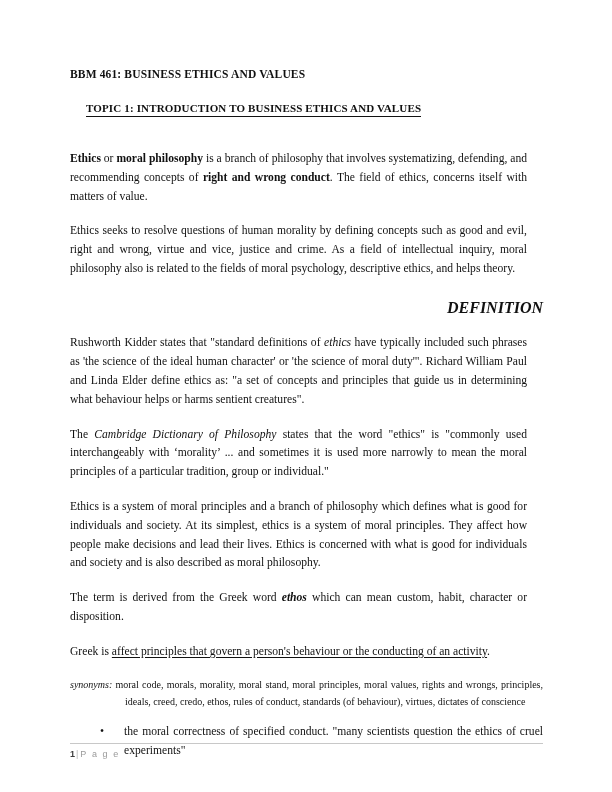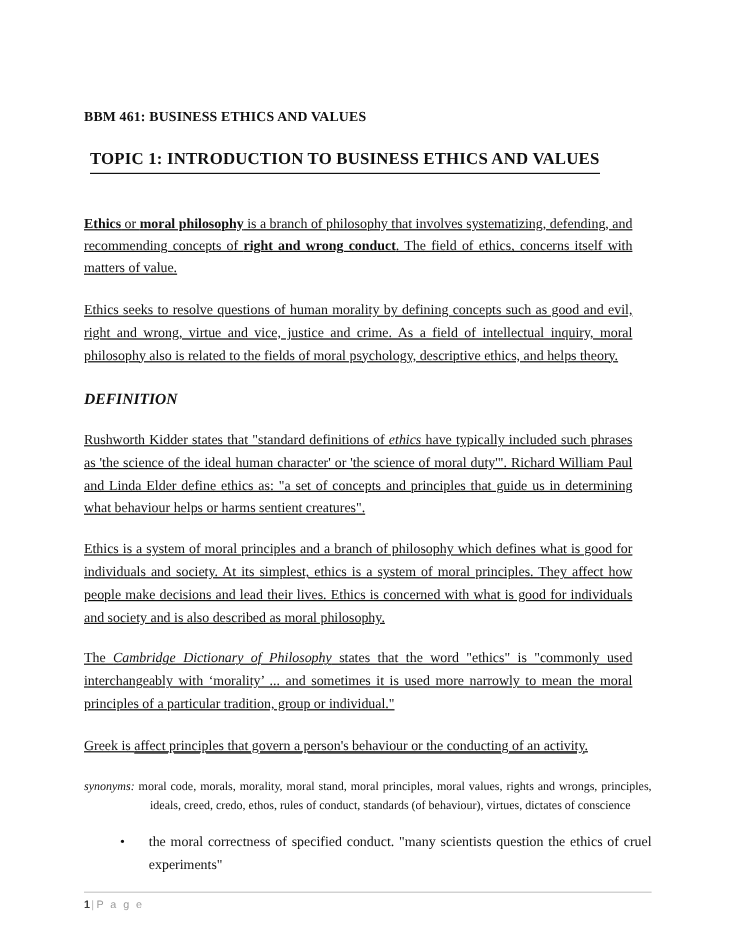--- a/index.html
+++ b/index.html
@@ -12,55 +12,55 @@
     height: 792px;
     font-family: "Liberation Serif", "DejaVu Serif", serif;
     color: #111111;
     -webkit-font-smoothing: antialiased;
   }
   .page {
     position: relative;
     width: 612px;
     height: 792px;
     box-sizing: border-box;
-    padding: 84px 69px 0 70px;
+    padding: 60px 69px 0 70px;
     background: #ffffff;
   }
   .doc-title {
     font-size: 11.5px;
     font-weight: bold;
     letter-spacing: 0.15px;
     margin: 8px 0 0 0;
     line-height: 1.2;
   }
   .topic-heading {
-    font-size: 14px;
+    font-size: 11px;
     font-weight: bold;
     letter-spacing: 0.15px;
-    margin: 20px 0 0 5px;
+    margin: 20px 0 0 16px;
     line-height: 1.2;
     display: inline-block;
     border-bottom: 1.6px solid #111111;
     padding-bottom: 1px;
   }
   .para {
     font-size: 11.6px;
     line-height: 1.62;
     text-align: justify;
     text-justify: inter-word;
     margin: 16px 16px 0 0;
-    text-decoration: underline;
   }
   .para.first-body { margin-top: 33px; }
   .section-label {
-    font-size: 13px;
+    font-size: 16px;
     font-weight: bold;
     font-style: italic;
     margin: 19px 0 0 0;
     line-height: 1.3;
+    text-align: right;
   }
   b, .b { font-weight: bold; }
   i, .i { font-style: italic; }
   .bi { font-weight: bold; font-style: italic; }
   .u { text-decoration: underline; text-underline-offset: 1.5px; }
   .synonyms {
     font-size: 10px;
     line-height: 1.62;
     text-align: justify;
     margin: 16px 0 0 0;
@@ -128,24 +128,25 @@
   </div>
 
   <p class="para first-body"><b>Ethics</b><span> or </span><b>moral philosophy</b><span> is a branch of philosophy that involves systematizing, defending, and recommending concepts of </span><b>right and wrong conduct</b><span>. The field of ethics, concerns itself with matters of value.</span></p>
 
   <p class="para">Ethics seeks to resolve questions of human morality by defining concepts such as good and evil, right and wrong, virtue and vice, justice and crime. As a field of intellectual inquiry, moral philosophy also is related to the fields of moral psychology, descriptive ethics, and helps theory.</p>
 
   <h3 class="section-label">DEFINITION</h3>
 
   <p class="para"><span>Rushworth Kidder states that "standard definitions of </span><i>ethics</i><span> have typically included such phrases as 'the science of the ideal human character' or 'the science of moral duty'". Richard William Paul and Linda Elder define ethics as: "a set of concepts and principles that guide us in determining what behaviour helps or harms sentient creatures".</span></p>
 
+  <p class="para"><span>The </span><i>Cambridge Dictionary of Philosophy</i><span> states that the word "ethics" is "commonly used interchangeably with ‘morality’ ... and sometimes it is used more narrowly to mean the moral principles of a particular tradition, group or individual."</span></p>
+
   <p class="para">Ethics is a system of moral principles and a branch of philosophy which defines what is good for individuals and society. At its simplest, ethics is a system of moral principles. They affect how people make decisions and lead their lives. Ethics is concerned with what is good for individuals and society and is also described as moral philosophy.</p>
 
-  <p class="para"><span>The </span><i>Cambridge Dictionary of Philosophy</i><span> states that the word "ethics" is "commonly used interchangeably with ‘morality’ ... and sometimes it is used more narrowly to mean the moral principles of a particular tradition, group or individual."</span></p>
-
+  <p class="para"><span>The term is derived from the Greek word </span><span class="bi">ethos</span><span> which can mean custom, habit, character or disposition.</span></p>
 
   <p class="para"><span>Greek is </span><span class="u">affect principles that govern a person's behaviour or the conducting of an activity</span><span>.</span></p>
 
   <p class="synonyms"><i>synonyms:</i><span> moral code, morals, morality, moral stand, moral principles, moral values, rights and wrongs, principles, ideals, creed, credo, ethos, rules of conduct, standards (of behaviour), virtues, dictates of conscience</span></p>
 
   <ul class="bullet-list">
     <li><span class="dot">•</span><span>the moral correctness of specified conduct. "many scientists question the ethics of cruel experiments"</span></li>
   </ul>
 
   <div class="footer">

